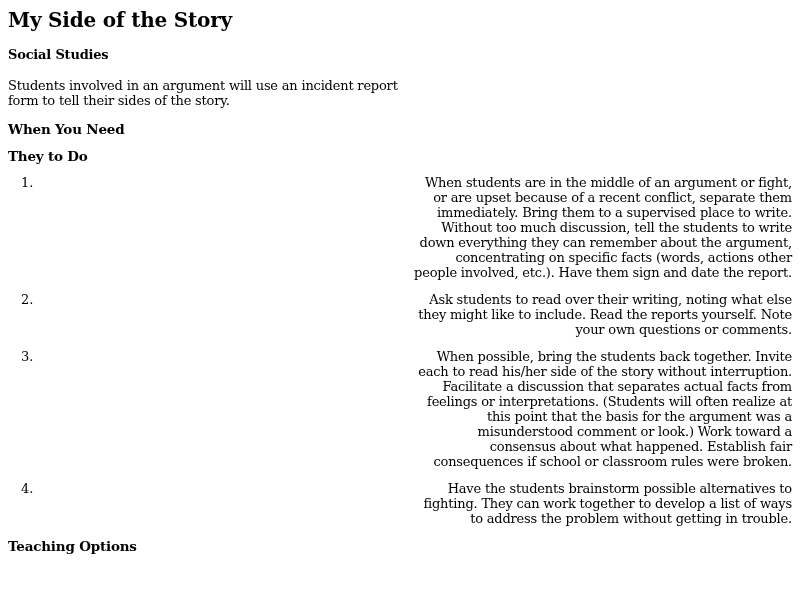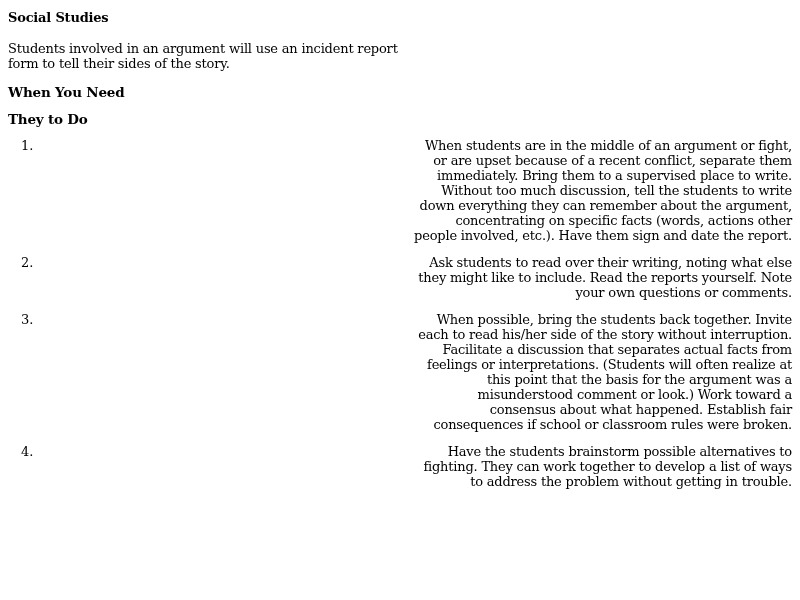--- a/index.html
+++ b/index.html
@@ -54,20 +54,21 @@
     margin: 0 0 12px 0;
     white-space: pre-line;
     text-align: right;
   }
 </style>
 </head>
 <body>
 
 <main class="page">
 
+  <h1 class="doc-title">My Side of the Story</h1>
 
   <h2 class="doc-subject">Social Studies</h2>
 
   <p class="doc-paragraph">Students involved in an argument will use an incident report
 form to tell their sides of the story.</p>
 
   <h3 class="doc-section">When You Need</h3>
 
 
   <h3 class="doc-section">They to Do</h3>
@@ -89,14 +90,15 @@
 feelings or interpretations. (Students will often realize at
 this point that the basis for the argument was a
 misunderstood comment or look.) Work toward a
 consensus about what happened. Establish fair
 consequences if school or classroom rules were broken.</li>
     <li>Have the students brainstorm possible alternatives to
 fighting. They can work together to develop a list of ways
 to address the problem without getting in trouble.</li>
   </ol>
 
+  <h3 class="doc-section">Teaching Options</h3>
 
 </main>
 
 </body></html>

